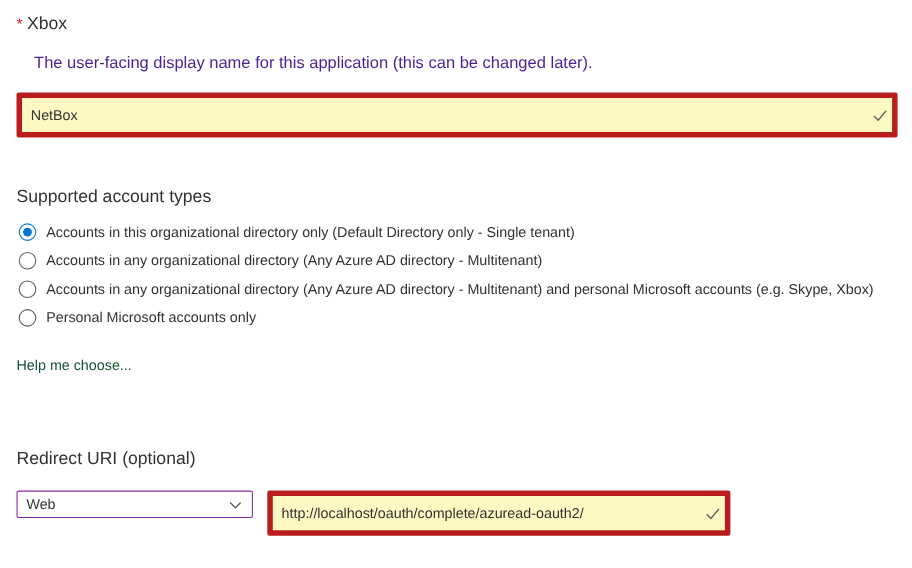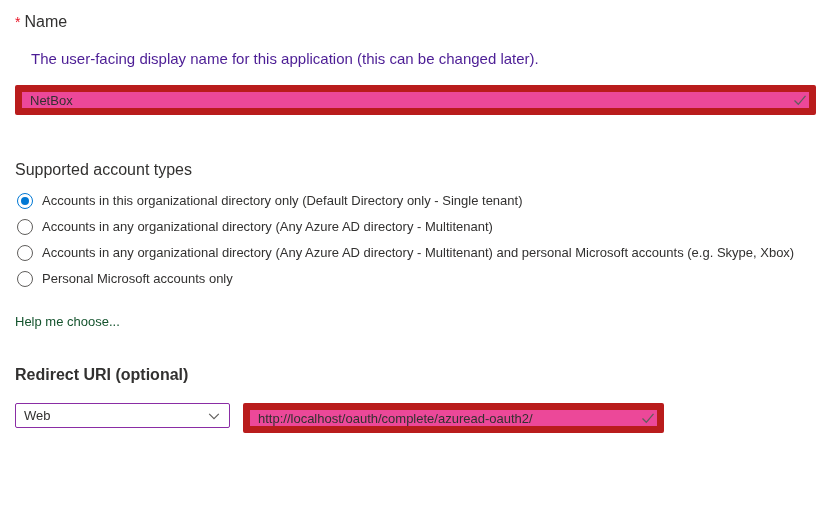--- a/index.html
+++ b/index.html
@@ -34,29 +34,29 @@
     margin: 16px 0 0 16px;
     max-width: 806px;
   }
   .input-wrap {
     position: relative;
     margin-top: 17px;
     width: 801px;
   }
   .text-input {
     width: 100%;
-    height: 30px;
-    border: 7px solid #b91c1c;
+    height: 41px;
+    border: 5px solid #b91c1c;
     border-radius: 2px;
     padding: 0 30px 0 8px;
     font-size: 13px;
     font-family: "Liberation Sans", "DejaVu Sans", sans-serif;
     color: #323130;
     outline: none;
-    background: #ec4899;
+    background: #fef9c3;
   }
   .valid-check {
     position: absolute;
     right: 8px;
     top: 50%;
     transform: translateY(-50%);
     width: 16px; height: 16px;
     pointer-events: none;
   }
   .question {
@@ -102,21 +102,21 @@
     color: #323130;
   }
   .help-link {
     display: inline-block;
     margin-top: 17px;
     font-size: 13px;
     color: #14532d;
     text-decoration: none;
     cursor: pointer;
   }
-  .redirect-heading { margin-top: 34px; font-weight: bold; }
+  .redirect-heading { margin-top: 66px; }
   .uri-row {
     display: flex;
     gap: 13px;
     margin-top: 18px;
   }
   .platform-select {
     position: relative;
     width: 215px;
     height: 25px;
     border: 1px solid #8a2da5;
@@ -140,21 +140,21 @@
     position: relative;
     width: 421px;
   }
 </style>
 </head>
 <body>
 
 <div class="page">
 
   
-  <h2 class="section-heading"><span class="required-asterisk">*</span><span>Name</span></h2>
+  <h2 class="section-heading"><span class="required-asterisk">*</span><span>Xbox</span></h2>
 
   <p class="desc">The user-facing display name for this application (this can be changed later).</p>
 
   <div class="input-wrap">
     <input class="text-input" type="text" value="NetBox" style="">
     <svg class="valid-check" viewBox="0 0 16 16">
       <path d="M2.5 8.5 L6.3 12.3 L13.5 3.8" stroke="#605e5c" stroke-width="1.3" fill="none"></path>
     </svg>
   </div>
 

